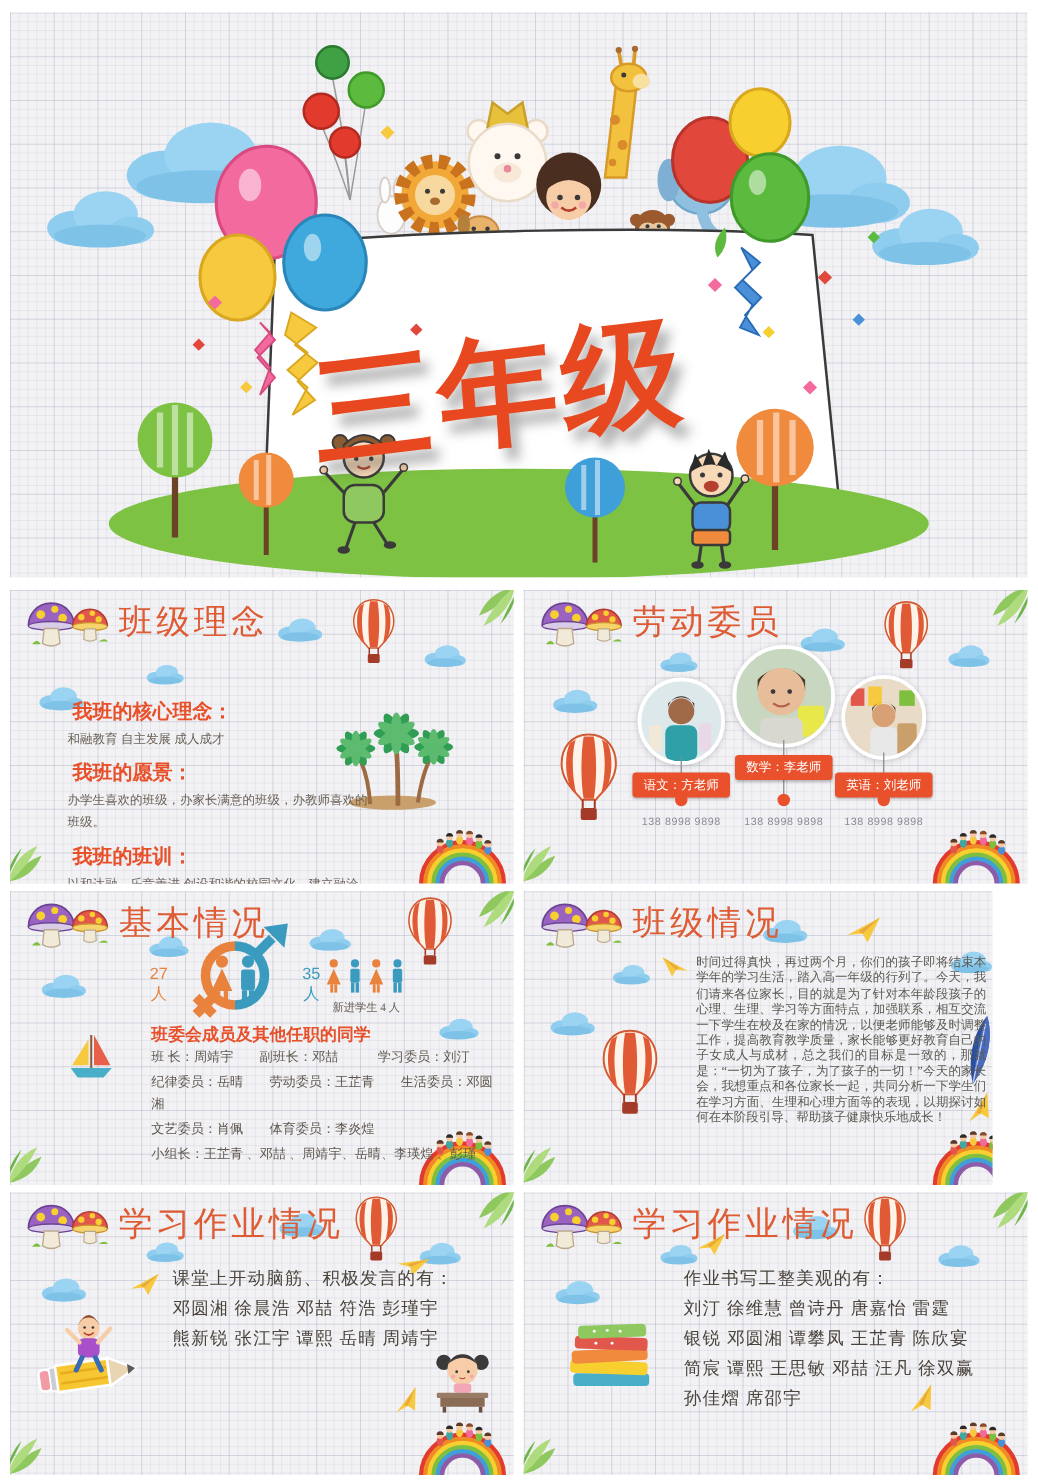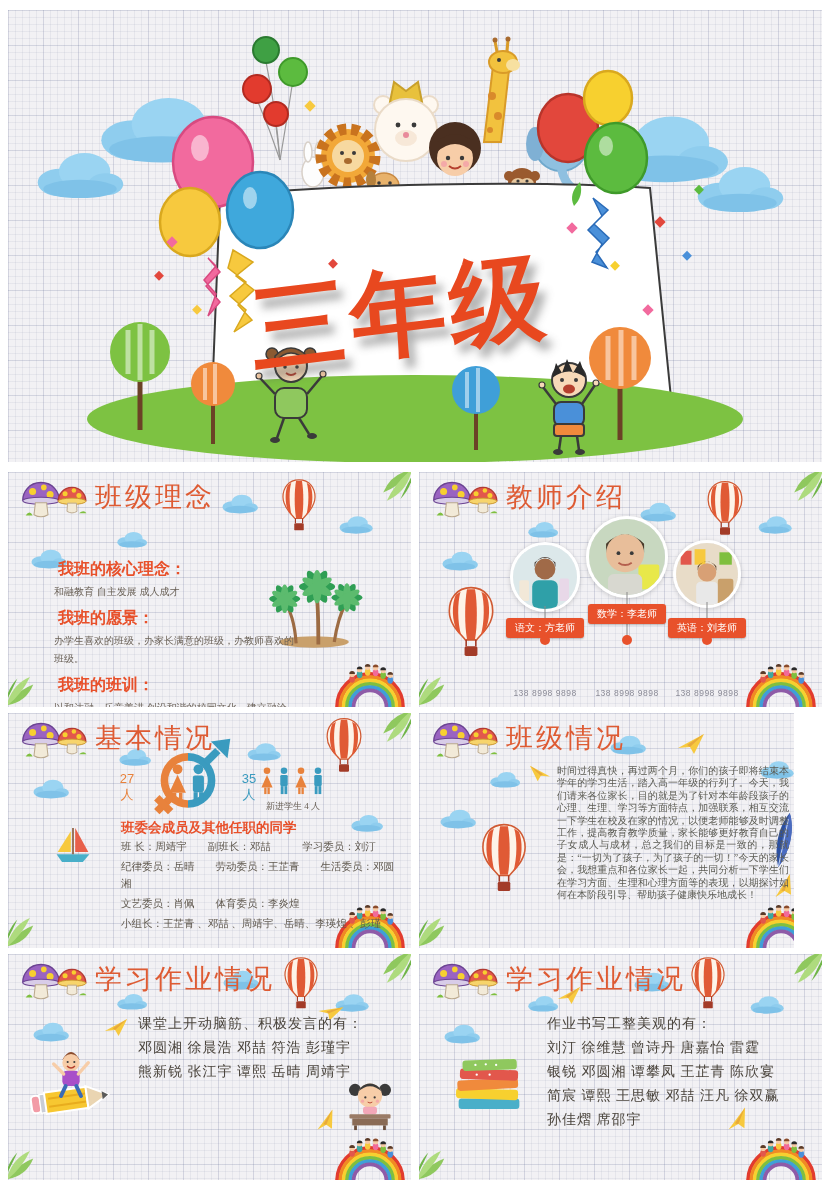--- a/index.html
+++ b/index.html
@@ -23,21 +23,21 @@
          font-family:Liberation Sans, sans-serif;}
   .tcol-photo{position:absolute;border-radius:50%;overflow:hidden;border:3px solid #fff;
               box-shadow:0 1px 5px rgba(0,0,0,.18);transform:translateX(-50%);}
   .stem{position:absolute;width:1px;background:#8a8a8a;transform:translateX(-50%);}
   .chip{position:absolute;transform:translateX(-50%);background:#E8512B;color:#fff;
         font-size:10px;padding:3px 9px;border-radius:3px;white-space:nowrap;
         box-shadow:0 1px 2px rgba(0,0,0,.25);z-index:4;font-family:Liberation Mono, monospace;}
   .dotp{position:absolute;width:10px;height:10px;border-radius:50%;background:#E8512B;
         transform:translateX(-50%);z-index:4;}
   .phone{position:absolute;transform:translateX(-50%);font-size:8.5px;color:#8A8A96;
-         letter-spacing:.5px;white-space:nowrap;margin-top:36px;}
+         letter-spacing:.5px;white-space:nowrap;}
   .cmt-line{white-space:pre-wrap;color:#5F584E;font-size:10.5px;line-height:1.55;
             font-family:"Liberation Serif","DejaVu Serif",serif;margin-bottom:4px;}
   .cover-title{position:absolute;left:242px;top:188px;width:360px;z-index:5;
       font-family:"Liberation Serif","DejaVu Serif",serif;font-weight:bold;
       font-size:96px;line-height:1;color:#E8481F;letter-spacing:4px;
       transform:rotate(-7deg) skewX(-3deg);
       text-shadow:6px 10px 9px rgba(80,80,80,.45);}
   .cnt-num{position:absolute;font-weight:normal;font-size:13px;line-height:1.2;text-align:center;width:26px;}
   .names-block{position:absolute;color:#4A443C;font-size:14px;line-height:24px;letter-spacing:1px;
                font-family:"Liberation Serif","DejaVu Serif",serif;}
@@ -489,21 +489,21 @@
   </div>
 
   <div class="slide" style="left:419px;top:472px;width:403px;height:235px">
     <div class="hdr">
       <svg class="mush" style="width:42px;height:40px">
           <use href="#sym-mush-p" width="100%" height="100%"></use>
         </svg>
       <svg class="mush" style="width:34px;height:32px;margin-left:-7px">
           <use href="#sym-mush-r" width="100%" height="100%"></use>
         </svg>
-      <div class="ttl">教师介绍</div>
+      <div class="ttl">劳动委员</div>
     </div>
     <svg class="dec" style="left:220px;top:26px;width:38px;height:24px">
         <use href="#sym-cloud" width="100%" height="100%"></use>
       </svg>
     <svg class="dec" style="left:108px;top:46px;width:32px;height:20px">
         <use href="#sym-cloud" width="100%" height="100%"></use>
       </svg>
     <svg class="dec" style="left:338px;top:40px;width:36px;height:22px">
         <use href="#sym-cloud" width="100%" height="100%"></use>
       </svg>

